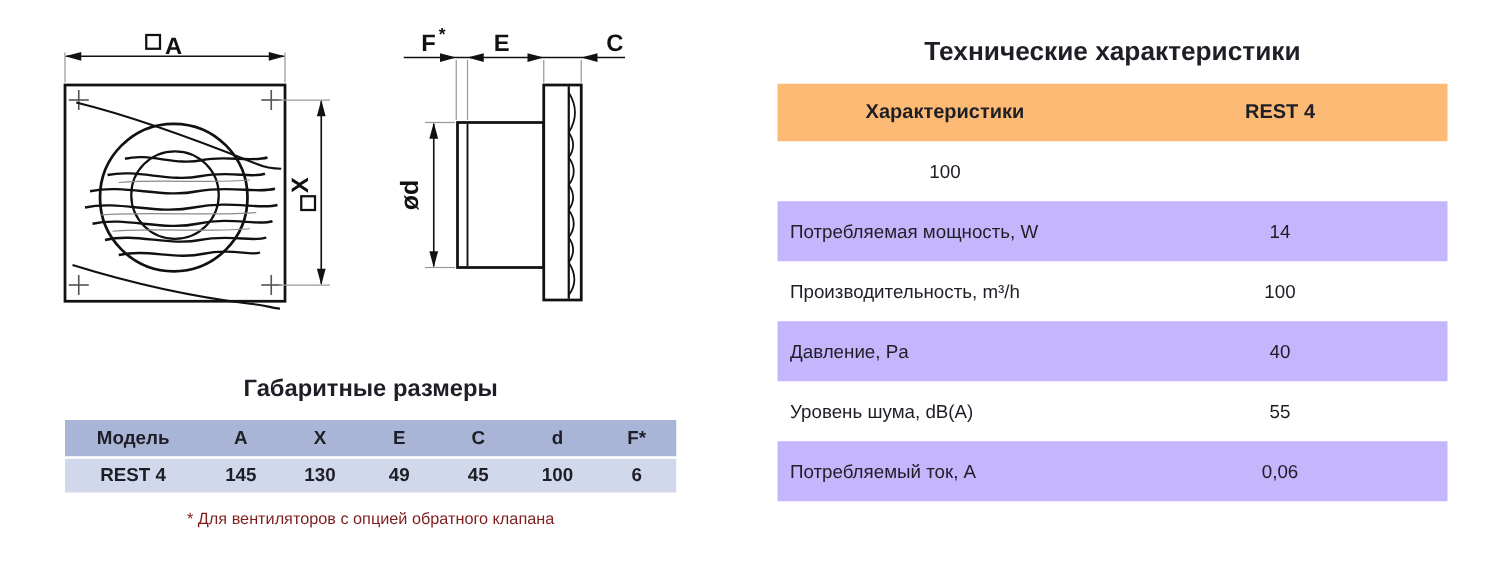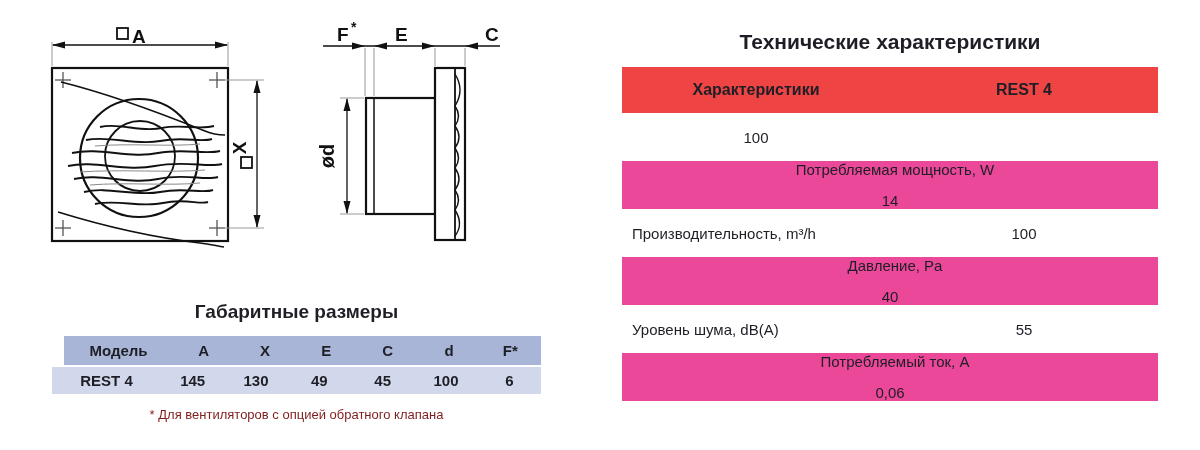--- a/index.html
+++ b/index.html
@@ -7,31 +7,31 @@
   .canvas{position:relative;width:1200px;height:450px;background:#ffffff;overflow:hidden;}
 
   
   .drawing-svg{position:absolute;left:0;top:0;}
   .dimtext{font-weight:bold;fill:#111111;font-family:"Liberation Sans",sans-serif;}
 
   
   .specs{position:absolute;left:622px;top:31px;width:536px;}
   .specs-title{text-align:center;font-size:21px;font-weight:bold;line-height:22px;margin-bottom:14px;}
   .spec-row{display:flex;align-items:center;height:48px;font-size:15px;}
-  .spec-row.header{height:46px;background:#ef4444;font-weight:bold;font-size:16px;}
-  .spec-row.shade{background:#ec4899;flex-direction:column;}
+  .spec-row.header{height:46px;background:#fdba74;font-weight:bold;font-size:16px;}
+  .spec-row.shade{background:#c4b5fd;}
   .spec-label{flex:1;padding-left:10px;text-align:left;}
   .spec-row.header .spec-label{text-align:center;padding-left:0;}
   .spec-value{width:50%;text-align:center;}
 
   
   .dims{position:absolute;left:52px;top:302px;width:489px;}
   .dims-title{text-align:center;font-size:19px;font-weight:bold;line-height:20px;margin-bottom:14px;}
   .dims-row{display:flex;align-items:center;font-weight:bold;font-size:15px;text-align:center;}
-  .dims-row.header{height:29px;background:#a8b5d7;margin-bottom:2px;margin-left:12px;}
+  .dims-row.header{height:29px;background:#a8b5d7;margin-bottom:2px;}
   .dims-row.data{height:27px;background:#d2d8eb;}
   .cell-model{width:109px;}
   .cell{flex:1;}
   .dims-footnote{margin-top:13px;text-align:center;font-size:13px;color:#7f1d1d;}
 </style>
 </head>
 <body>
 
 <div class="canvas">
 

